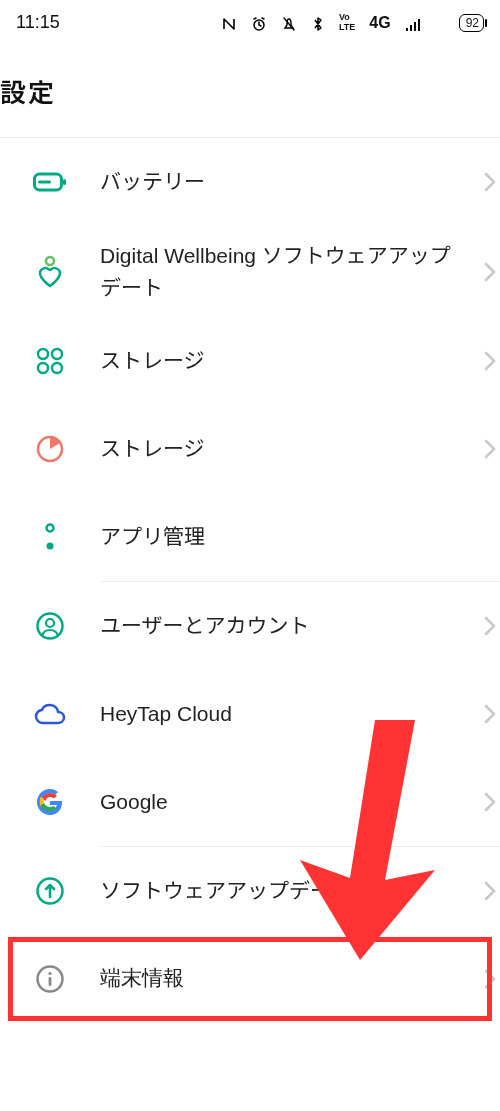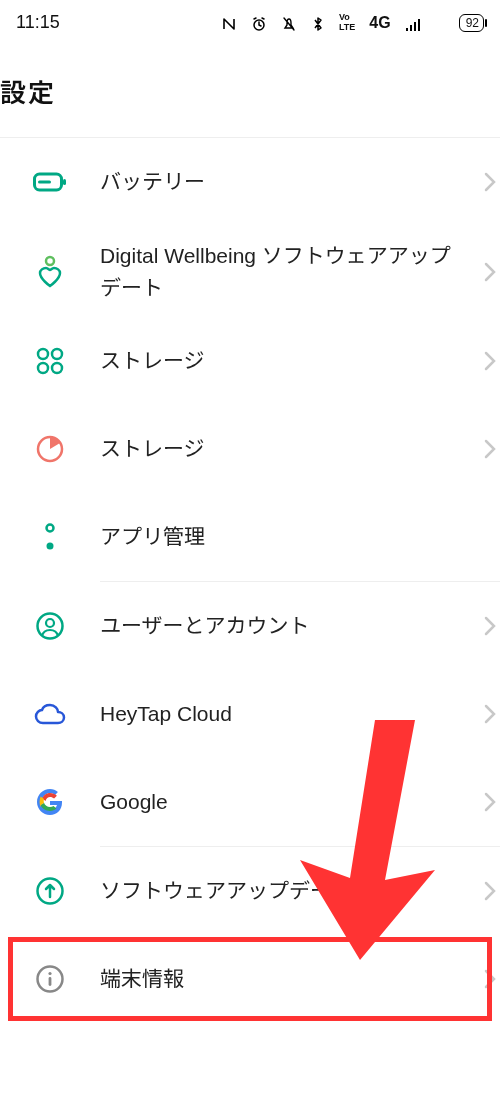--- a/index.html
+++ b/index.html
@@ -12,21 +12,21 @@
   .header { text-align: left; padding: 28px 0 28px; }
   .header h1 { font-size: 26px; font-weight: 600; letter-spacing: 2px; }
   .topdiv { height: 1px; background: #eee; }
   .list { }
   .item { display: flex; align-items: center; min-height: 88px; padding: 14px 0 14px 0; position: relative; }
   .item .iconcell { width: 100px; display: flex; justify-content: center; align-items: center; }
   .item .label { flex: 1; font-size: 21px; color: #222; line-height: 1.5; padding-right: 36px; }
   .item .chev { width: 36px; height: 36px; display: flex; align-items: center; justify-content: center; margin-right: 0; position: absolute; right: -8px; top: 50%; transform: translateY(-50%); }
   .chev svg path { stroke: #c8c8c8; }
   .sectiondiv { height: 1px; background: #eee; margin-left: 100px; }
-  .phinfo-wrap { position: relative; }
+  .phinfo-wrap { position: relative; font-family: Liberation Serif, serif; }
   .highlight-box { position: absolute; left: 8px; right: 8px; top: 2px; bottom: 2px; border: 5px solid #ff3333; pointer-events: none; z-index: 5; }
   .arrow { position: absolute; left: 260px; top: 720px; width: 190px; height: 240px; z-index: 6; pointer-events: none; }
   .small-label { font-size: 9px; font-weight: 700; }
 </style>
 </head>
 <body>
 
 <div class="statusbar">
   <span>11:15</span>
   <div class="status-right">

